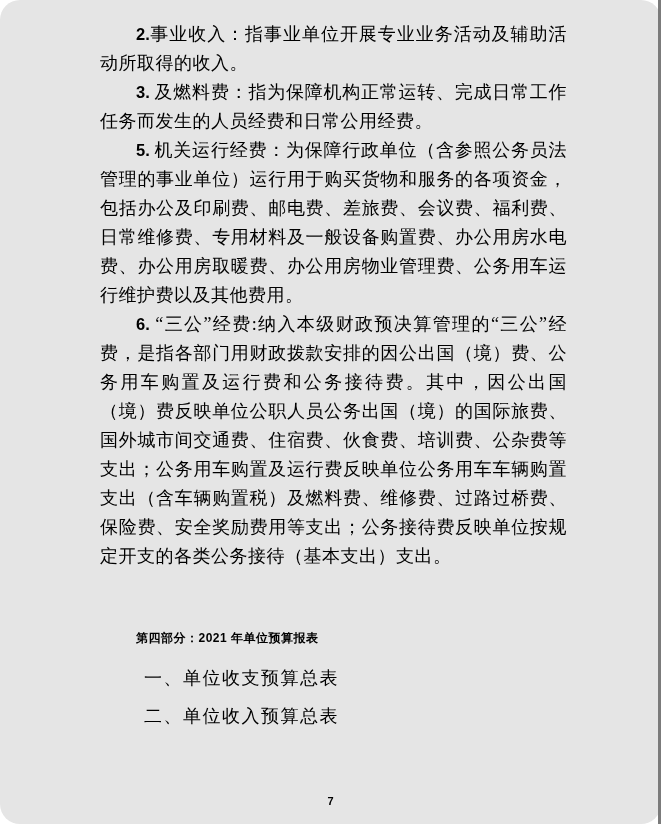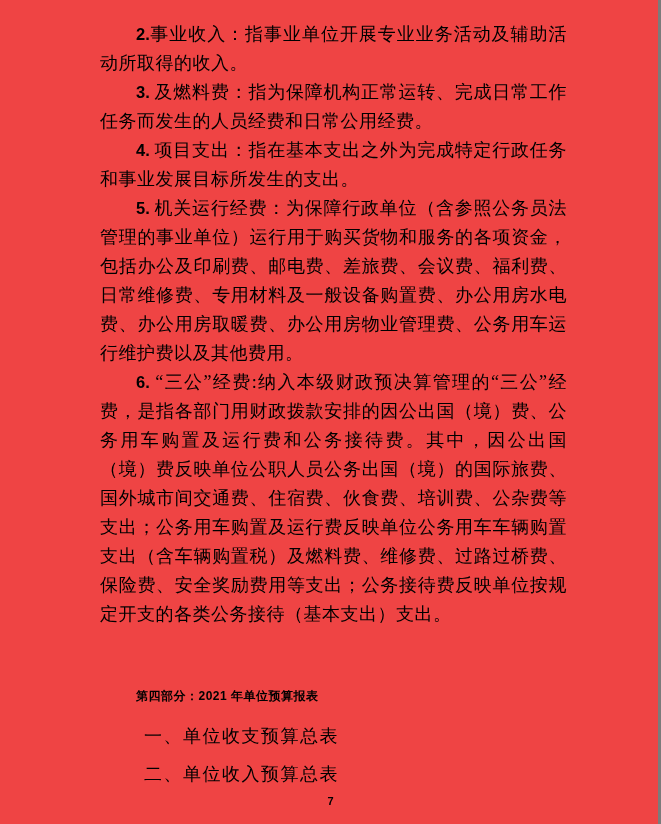--- a/index.html
+++ b/index.html
@@ -6,21 +6,22 @@
   body {
     width: 661px;
     height: 824px;
     background: #ffffff;
     position: relative;
     overflow: hidden;
   }
   .page {
     position: absolute;
     inset: 0;
-    background: #ef4444;
+    background: #e5e5e5;
+    border-radius: 20px;
   }
   .content {
     position: absolute;
     left: 100px;
     top: 20px;
     width: 467px;
   }
   .para {
     margin: 0;
     font-family: "Liberation Serif", "DejaVu Serif", serif;
@@ -79,21 +80,20 @@
 </head>
 <body>
 
 <div class="page">
   <div class="content">
 
     <p class="para"><span class="num">2.</span><span>事业收入：指事业单位开展专业业务活动及辅助活动所取得的收入。</span></p>
 
     <p class="para"><span class="num">3. </span><span>及燃料费：指为保障机构正常运转、完成日常工作任务而发生的人员经费和日常公用经费。</span></p>
 
-    <p class="para"><span class="num">4. </span><span>项目支出：指在基本支出之外为完成特定行政任务和事业发展目标所发生的支出。</span></p>
 
     <p class="para"><span class="num">5. </span><span>机关运行经费：为保障行政单位（含参照公务员法管理的事业单位）运行用于购买货物和服务的各项资金，包括办公及印刷费、邮电费、差旅费、会议费、福利费、日常维修费、专用材料及一般设备购置费、办公用房水电费、办公用房取暖费、办公用房物业管理费、公务用车运行维护费以及其他费用。</span></p>
 
     <p class="para"><span class="num">6. </span><span>“三公”经费:纳入本级财政预决算管理的“三公”经费，是指各部门用财政拨款安排的因公出国（境）费、公务用车购置及运行费和公务接待费。其中，因公出国（境）费反映单位公职人员公务出国（境）的国际旅费、国外城市间交通费、住宿费、伙食费、培训费、公杂费等支出；公务用车购置及运行费反映单位公务用车车辆购置支出（含车辆购置税）及燃料费、维修费、过路过桥费、保险费、安全奖励费用等支出；公务接待费反映单位按规定开支的各类公务接待（基本支出）支出。</span></p>
 
     <h2 class="heading">第四部分：2021 年单位预算报表</h2>
 
     <p class="toc-item">一、单位收支预算总表</p>
     <p class="toc-item">二、单位收入预算总表</p>
 

